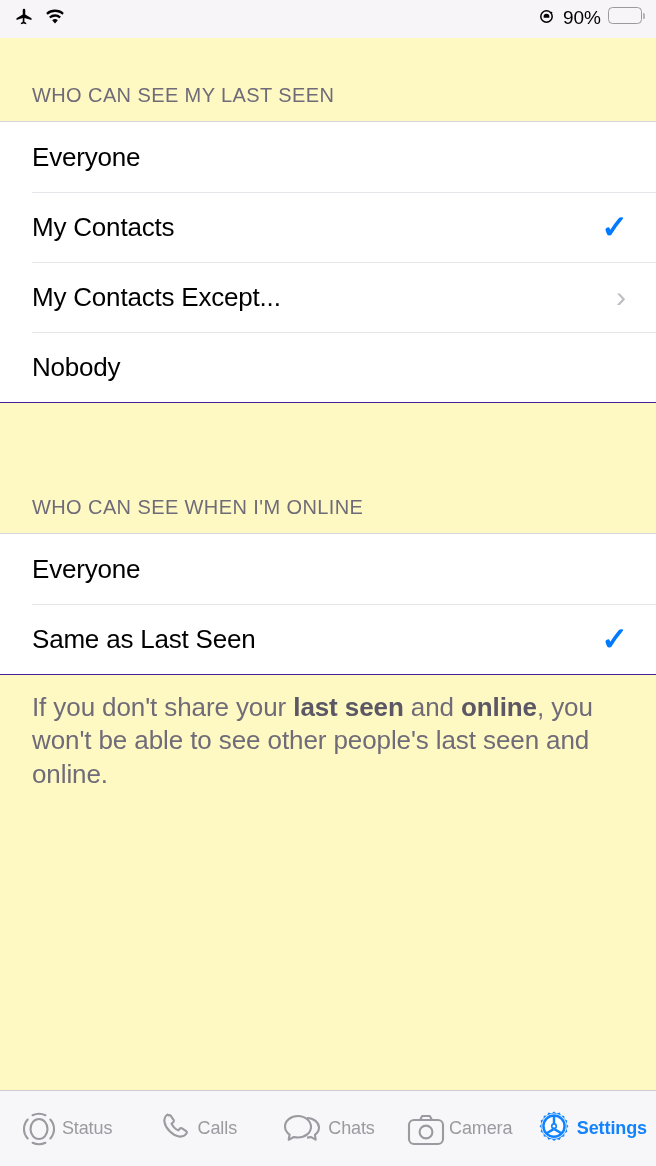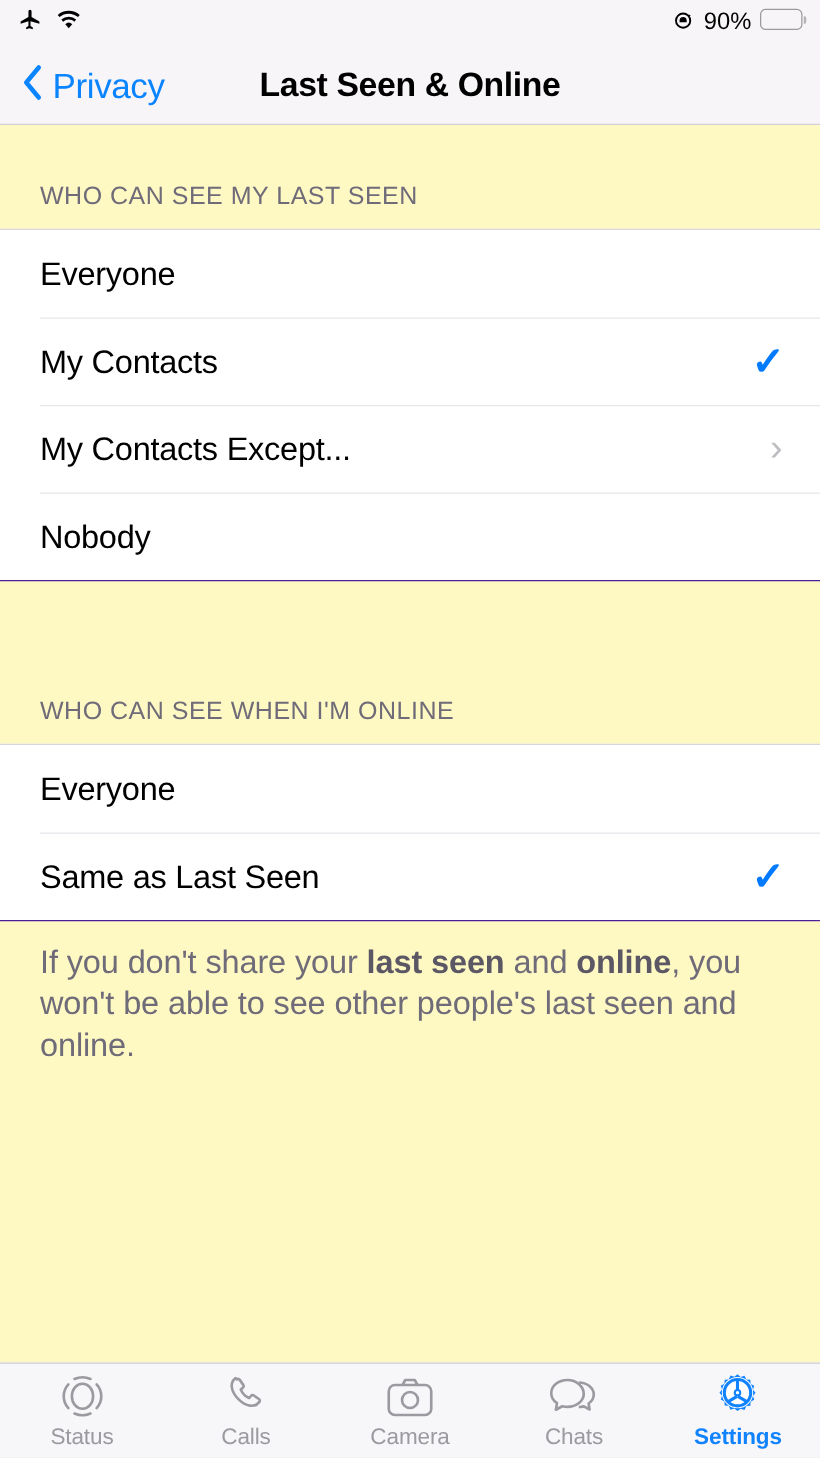--- a/index.html
+++ b/index.html
@@ -101,21 +101,21 @@
   .footnote b { color:#5b5764; font-weight:bold; }
 
   
   .tabbar {
     position:relative; z-index:10;
     flex:0 0 76px; height:76px;
     background:#f7f6f8;
     border-top:1px solid #cfcdd4;
     display:flex;
   }
-  .tab { flex:1; display:flex; flex-direction:column; align-items:center;
+  .tab { flex:1; display:flex; flex-direction:row; align-items:center;
          justify-content:center; gap:3px; cursor:pointer; color:#9a9aa0; }
   .tab.active { color:#1283ff; }
   .tab-label { font-size:18px; letter-spacing:-.1px; }
   .tab.active .tab-label { font-weight:bold; }
   .tab-icon { height:38px; display:flex; align-items:flex-end; }
 </style>
 </head>
 <body>
 
 <div class="phone">
@@ -151,31 +151,20 @@
         </svg>
       </span>
       <span class="sb-pct">90%</span>
       <span class="batt">
         <span class="batt-fill" style="width: 90%; background: rgb(252, 192, 11);"></span>
         <span class="batt-cap"></span>
       </span>
     </div>
   </div>
 
-  <div class="navbar">
-    <div class="back">
-      <span>
-        <svg width="20" height="32" viewBox="0 0 20 32" fill="none" stroke="#0a84ff" stroke-width="3.6" stroke-linecap="round" stroke-linejoin="round">
-          <path d="M15 4 L5 16 L15 28"></path>
-        </svg>
-      </span>
-      <span class="back-label">Privacy</span>
-    </div>
-    <div class="nav-title">Last Seen &amp; Online</div>
-  </div>
 
   <div class="content">
 
     <div class="sec-header">WHO CAN SEE MY LAST SEEN</div>
     <div class="group">
 
       <div class="row">
         <span class="row-label">Everyone</span>
         <span class="row-accessory"></span>
       </div>
@@ -240,37 +229,37 @@
       <span class="tab-icon">
         <svg width="38" height="38" viewBox="0 0 38 38" fill="none" stroke="#9a9aa0" stroke-width="2.1" stroke-linecap="round" stroke-linejoin="round">
           <path d="M10.5 4.5c-2.2 1.6-3.6 4-3 7.6 1 6.3 8.1 13.4 14.4 14.4 3.6.6 6-0.8 7.6-3 .6-.8.4-1.7-.4-2.3l-4-2.8c-.8-.5-1.8-.3-2.4.4l-1.3 1.6c-2.9-1.2-5.6-3.9-6.8-6.8l1.6-1.3c.7-.6.9-1.6.4-2.4l-2.8-4c-.6-.8-1.5-1-2.3-.4z"></path>
         </svg>
       </span>
       <span class="tab-label">Calls</span>
     </div>
 
     <div class="tab">
       <span class="tab-icon">
+        <svg width="44" height="36" viewBox="0 0 44 36" fill="none" stroke="#9a9aa0" stroke-width="2.1" stroke-linejoin="round">
+          <path d="M26 6c6.6 0 12 4.3 12 9.6 0 2.9-1.6 5.5-4.1 7.2l.8 4.8-4.6-2.5c-1.3.3-2.7.5-4.1.5"></path>
+          <path d="M17 4C9.8 4 4 8.7 4 14.5c0 3.2 1.8 6.1 4.6 8l-.9 5.3 5.1-2.8c1.3.3 2.7.5 4.2.5 7.2 0 13-4.7 13-10.5S24.2 4 17 4z"></path>
+        </svg>
+      </span>
+      <span class="tab-label">Chats</span>
+    </div>
+
+    <div class="tab">
+      <span class="tab-icon">
         <svg width="40" height="36" viewBox="0 0 40 36" fill="none" stroke="#9a9aa0" stroke-width="2.1" stroke-linejoin="round">
           <rect x="3" y="8" width="34" height="24" rx="5"></rect>
           <path d="M14 8l2.2-4h7.6L26 8"></path>
           <circle cx="20" cy="20" r="6.4"></circle>
         </svg>
       </span>
       <span class="tab-label">Camera</span>
-    </div>
-
-    <div class="tab">
-      <span class="tab-icon">
-        <svg width="44" height="36" viewBox="0 0 44 36" fill="none" stroke="#9a9aa0" stroke-width="2.1" stroke-linejoin="round">
-          <path d="M26 6c6.6 0 12 4.3 12 9.6 0 2.9-1.6 5.5-4.1 7.2l.8 4.8-4.6-2.5c-1.3.3-2.7.5-4.1.5"></path>
-          <path d="M17 4C9.8 4 4 8.7 4 14.5c0 3.2 1.8 6.1 4.6 8l-.9 5.3 5.1-2.8c1.3.3 2.7.5 4.2.5 7.2 0 13-4.7 13-10.5S24.2 4 17 4z"></path>
-        </svg>
-      </span>
-      <span class="tab-label">Chats</span>
     </div>
 
     <div class="tab active">
       <span class="tab-icon">
         <svg width="40" height="38" viewBox="0 0 40 40" fill="#1283ff">
           <path d="M20 1.5l2.6 2.2 3.3-1 1.5 3.2 3.4.3.2 3.4 3.1 1.6-1.1 3.3 2.2 2.6-2.2 2.6 1.1 3.3-3.1 1.6-.2 3.4-3.4.3-1.5 3.2-3.3-1L20 32.5l-2.6-2.2-3.3 1-1.5-3.2-3.4-.3-.2-3.4-3.1-1.6 1.1-3.3L4.8 17l2.2-2.6-1.1-3.3 3.1-1.6.2-3.4 3.4-.3 1.5-3.2 3.3 1z"></path>
           <circle cx="20" cy="17" r="13.2" fill="#fff"></circle>
           <path d="M20 4.6a12.4 12.4 0 0 1 12.4 12.4A12.4 12.4 0 0 1 20 29.4 12.4 12.4 0 0 1 7.6 17 12.4 12.4 0 0 1 20 4.6zm0 2.6A9.8 9.8 0 0 0 10.2 17 9.8 9.8 0 0 0 20 26.8 9.8 9.8 0 0 0 29.8 17 9.8 9.8 0 0 0 20 7.2z" fill="#1283ff"></path>
           <path d="M18.7 6.2h2.6v9.1h-2.6z" fill="#1283ff"></path>
           <path d="M28.9 23.6l-1.3 2.2-7.9-4.5 1.3-2.3z" fill="#1283ff"></path>

